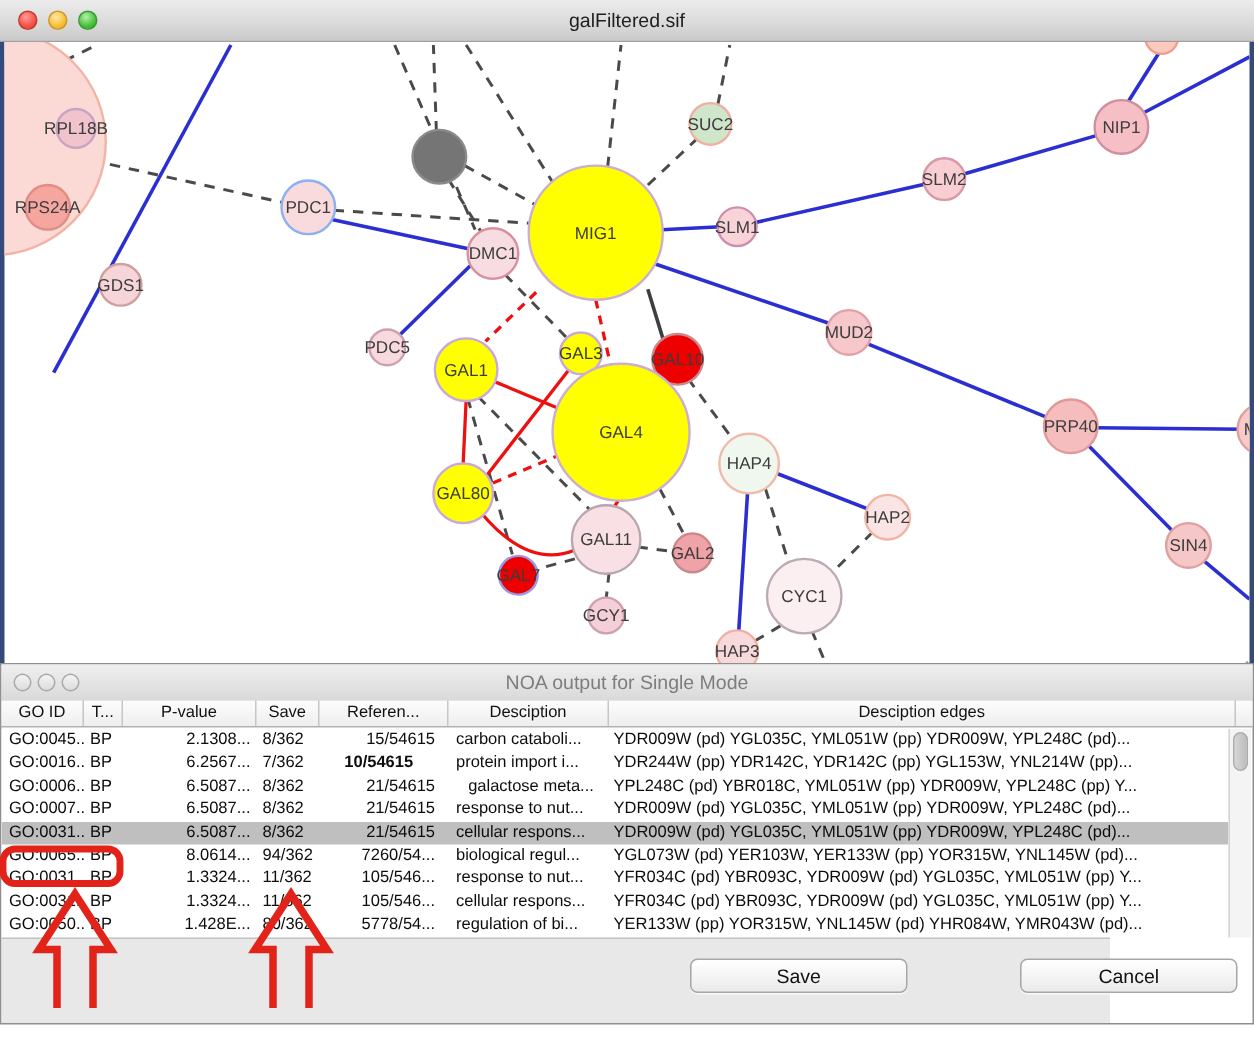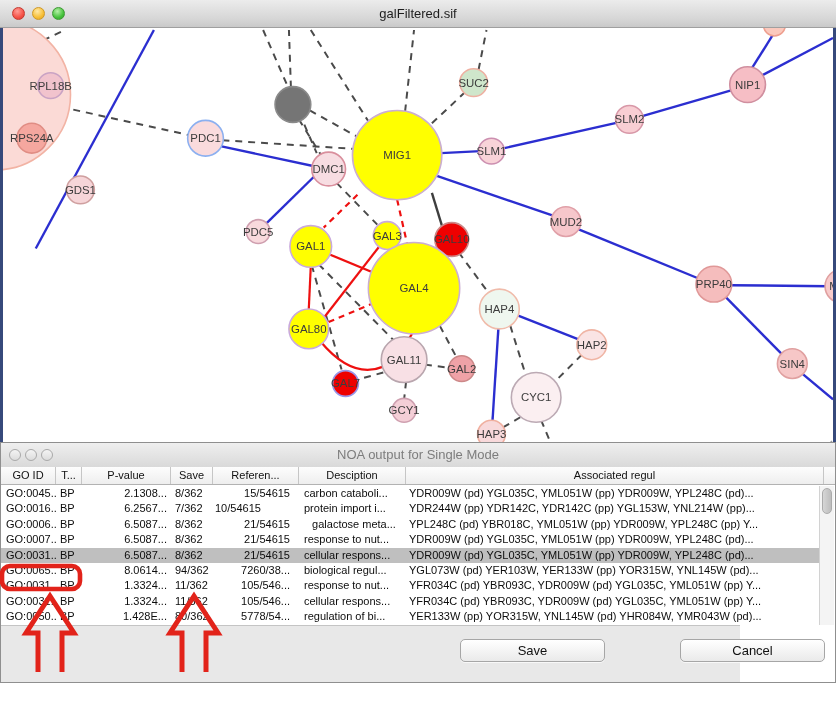--- a/index.html
+++ b/index.html
@@ -209,38 +209,38 @@
     <span class="gdot d3"></span>
     <span class="title">NOA output for Single Mode</span>
   </div>
   <div class="thead" id="thead">
       <div class="hc" style="width: 55px;">GO ID</div>
       <div class="hc" style="width: 26px;">T...</div>
       <div class="hc" style="width: 89px;">P-value</div>
       <div class="hc" style="width: 42px;">Save</div>
       <div class="hc" style="width: 86px;">Referen...</div>
       <div class="hc" style="width: 107px;">Desciption</div>
-      <div class="hc" style="width: 418px;">Associated regul</div>
+      <div class="hc" style="width: 418px;">Desciption edges</div>
     </div>
   <div class="tbody" id="tbody">
       <div class="trow">
         <div class="tc" style="width: 55px; text-align: left; padding: 0px 2px 0px 5px;">GO:0045...</div>
         <div class="tc" style="width: 26px; text-align: left; padding: 0px 2px 0px 4px;">BP</div>
         <div class="tc" style="width: 89px; text-align: right; padding: 0px 4px 0px 2px;">2.1308...</div>
         <div class="tc" style="width: 42px; text-align: left; padding: 0px 2px 0px 4px;">8/362</div>
         <div class="tc" style="width: 86px; text-align: right; padding: 0px 9px 0px 2px;">15/54615</div>
         <div class="tc" style="width: 107px; text-align: left; padding: 0px 2px 0px 5px;">carbon cataboli...</div>
         <div class="tc" style="width: 415px; text-align: left; padding: 0px 2px 0px 3px;">YDR009W (pd) YGL035C, YML051W (pp) YDR009W, YPL248C (pd)...</div>
       </div>
       <div class="trow">
         <div class="tc" style="width: 55px; text-align: left; padding: 0px 2px 0px 5px;">GO:0016...</div>
         <div class="tc" style="width: 26px; text-align: left; padding: 0px 2px 0px 4px;">BP</div>
         <div class="tc" style="width: 89px; text-align: right; padding: 0px 4px 0px 2px;">6.2567...</div>
         <div class="tc" style="width: 42px; text-align: left; padding: 0px 2px 0px 4px;">7/362</div>
-        <div class="tc" style="width: 86px; text-align: left; padding: 0px 9px 0px 2px;">10/54615</div>
+        <div class="tc" style="width: 86px; text-align: center; padding: 0px 9px 0px 2px; font-weight: bold;">10/54615</div>
         <div class="tc" style="width: 107px; text-align: left; padding: 0px 2px 0px 5px;">protein import i...</div>
         <div class="tc" style="width: 415px; text-align: left; padding: 0px 2px 0px 3px;">YDR244W (pp) YDR142C, YDR142C (pp) YGL153W, YNL214W (pp)...</div>
       </div>
       <div class="trow">
         <div class="tc" style="width: 55px; text-align: left; padding: 0px 2px 0px 5px;">GO:0006...</div>
         <div class="tc" style="width: 26px; text-align: left; padding: 0px 2px 0px 4px;">BP</div>
         <div class="tc" style="width: 89px; text-align: right; padding: 0px 4px 0px 2px;">6.5087...</div>
         <div class="tc" style="width: 42px; text-align: left; padding: 0px 2px 0px 4px;">8/362</div>
         <div class="tc" style="width: 86px; text-align: right; padding: 0px 9px 0px 2px;">21/54615</div>
         <div class="tc" style="width: 107px; text-align: center; padding: 0px 2px 0px 5px;">galactose meta...</div>
@@ -262,21 +262,21 @@
         <div class="tc" style="width: 42px; text-align: left; padding: 0px 2px 0px 4px;">8/362</div>
         <div class="tc" style="width: 86px; text-align: right; padding: 0px 9px 0px 2px;">21/54615</div>
         <div class="tc" style="width: 107px; text-align: left; padding: 0px 2px 0px 5px;">cellular respons...</div>
         <div class="tc" style="width: 415px; text-align: left; padding: 0px 2px 0px 3px;">YDR009W (pd) YGL035C, YML051W (pp) YDR009W, YPL248C (pd)...</div>
       </div>
       <div class="trow">
         <div class="tc" style="width: 55px; text-align: left; padding: 0px 2px 0px 5px;">GO:0065...</div>
         <div class="tc" style="width: 26px; text-align: left; padding: 0px 2px 0px 4px;">BP</div>
         <div class="tc" style="width: 89px; text-align: right; padding: 0px 4px 0px 2px;">8.0614...</div>
         <div class="tc" style="width: 42px; text-align: left; padding: 0px 2px 0px 4px;">94/362</div>
-        <div class="tc" style="width: 86px; text-align: right; padding: 0px 9px 0px 2px;">7260/38...</div>
+        <div class="tc" style="width: 86px; text-align: right; padding: 0px 9px 0px 2px;">7260/54...</div>
         <div class="tc" style="width: 107px; text-align: left; padding: 0px 2px 0px 5px;">biological regul...</div>
         <div class="tc" style="width: 415px; text-align: left; padding: 0px 2px 0px 3px;">YGL073W (pd) YER103W, YER133W (pp) YOR315W, YNL145W (pd)...</div>
       </div>
       <div class="trow">
         <div class="tc" style="width: 55px; text-align: left; padding: 0px 2px 0px 5px;">GO:0031...</div>
         <div class="tc" style="width: 26px; text-align: left; padding: 0px 2px 0px 4px;">BP</div>
         <div class="tc" style="width: 89px; text-align: right; padding: 0px 4px 0px 2px;">1.3324...</div>
         <div class="tc" style="width: 42px; text-align: left; padding: 0px 2px 0px 4px;">11/362</div>
         <div class="tc" style="width: 86px; text-align: right; padding: 0px 9px 0px 2px;">105/546...</div>
         <div class="tc" style="width: 107px; text-align: left; padding: 0px 2px 0px 5px;">response to nut...</div>

